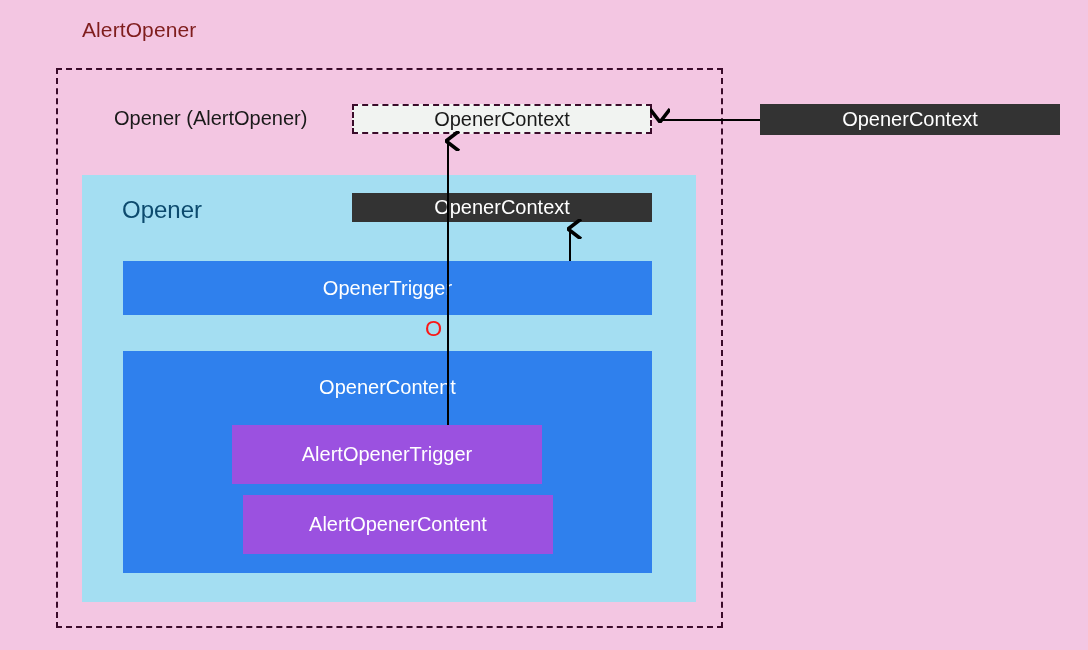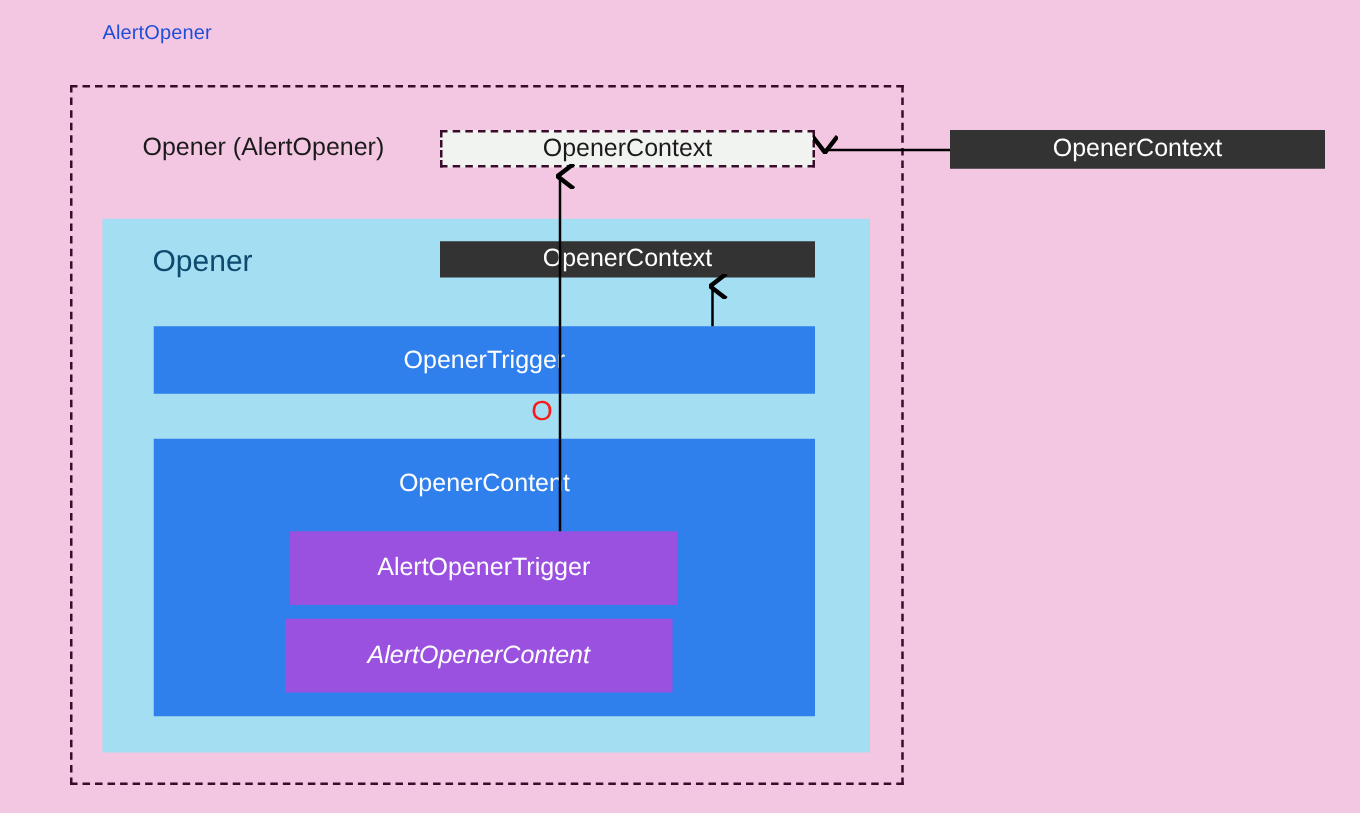--- a/index.html
+++ b/index.html
@@ -17,22 +17,22 @@
     position: relative;
     width: 1088px;
     height: 650px;
   }
   .abs { position: absolute; box-sizing: border-box; }
 
   
   .diagram-title {
     left: 82px;
     top: 18px;
-    font-size: 16px;
-    color: #1d4ed8;
+    font-size: 21px;
+    color: #7f1d1d;
     letter-spacing: 0.1px;
     white-space: nowrap;
   }
 
   
   .dashed-container {
     left: 56px;
     top: 68px;
     width: 667px;
     height: 560px;
@@ -139,25 +139,24 @@
     justify-content: center;
     font-size: 20px;
   }
   .alert-trigger {
     left: 232px;
     top: 425px;
     width: 310px;
     height: 59px;
   }
   .alert-content {
-    left: 228px;
+    left: 243px;
     top: 495px;
     width: 310px;
     height: 59px;
-    font-style: italic;
   }
 
   
   .red-marker {
     left: 425px;
     top: 318px;
     font-size: 22px;
     color: #fa1818;
     line-height: 1;
   }

